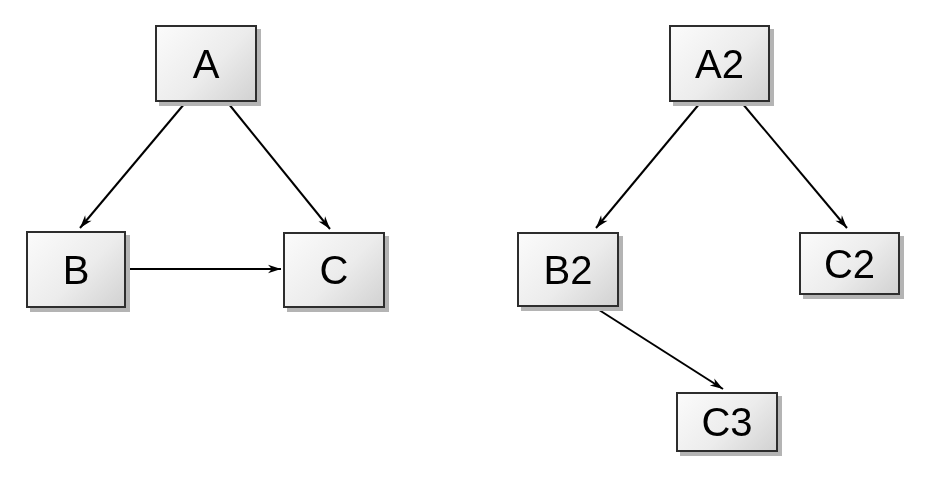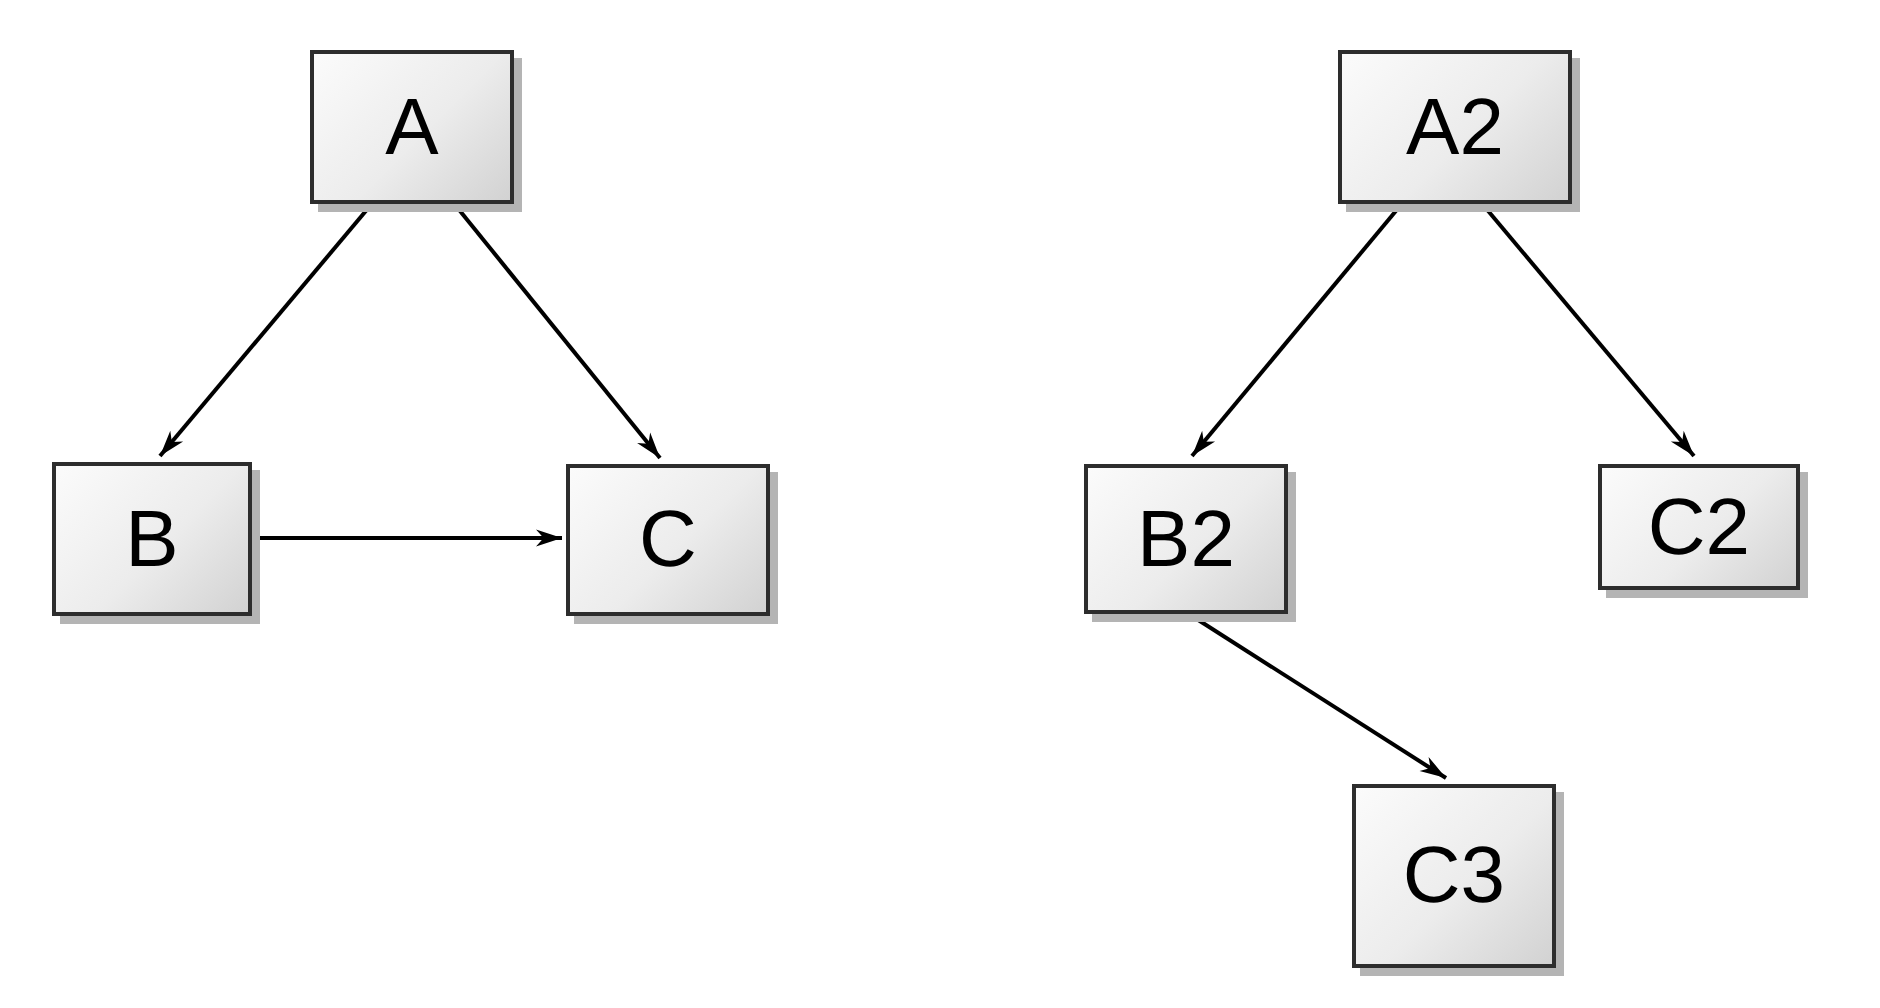--- a/index.html
+++ b/index.html
@@ -72,26 +72,26 @@
 
   <div class="node" style="left: 155px; top: 25px; width: 102px; height: 77px;">
     <span class="label">A</span>
   </div>
   <div class="node" style="left: 26px; top: 231px; width: 100px; height: 77px;">
     <span class="label">B</span>
   </div>
   <div class="node" style="left: 283px; top: 232px; width: 102px; height: 76px;">
     <span class="label">C</span>
   </div>
-  <div class="node" style="left: 669px; top: 25px; width: 117px; height: 77px;">
+  <div class="node" style="left: 669px; top: 25px; width: 101px; height: 77px;">
     <span class="label">A2</span>
   </div>
-  <div class="node" style="left: 542px; top: 232px; width: 102px; height: 75px;">
+  <div class="node" style="left: 517px; top: 232px; width: 102px; height: 75px;">
     <span class="label">B2</span>
   </div>
   <div class="node" style="left: 799px; top: 232px; width: 101px; height: 63px;">
     <span class="label">C2</span>
   </div>
-  <div class="node" style="left: 676px; top: 392px; width: 102px; height: 92px;">
+  <div class="node" style="left: 676px; top: 392px; width: 102px; height: 60px;">
     <span class="label">C3</span>
   </div>
 
 </div>
 
 </body></html>

